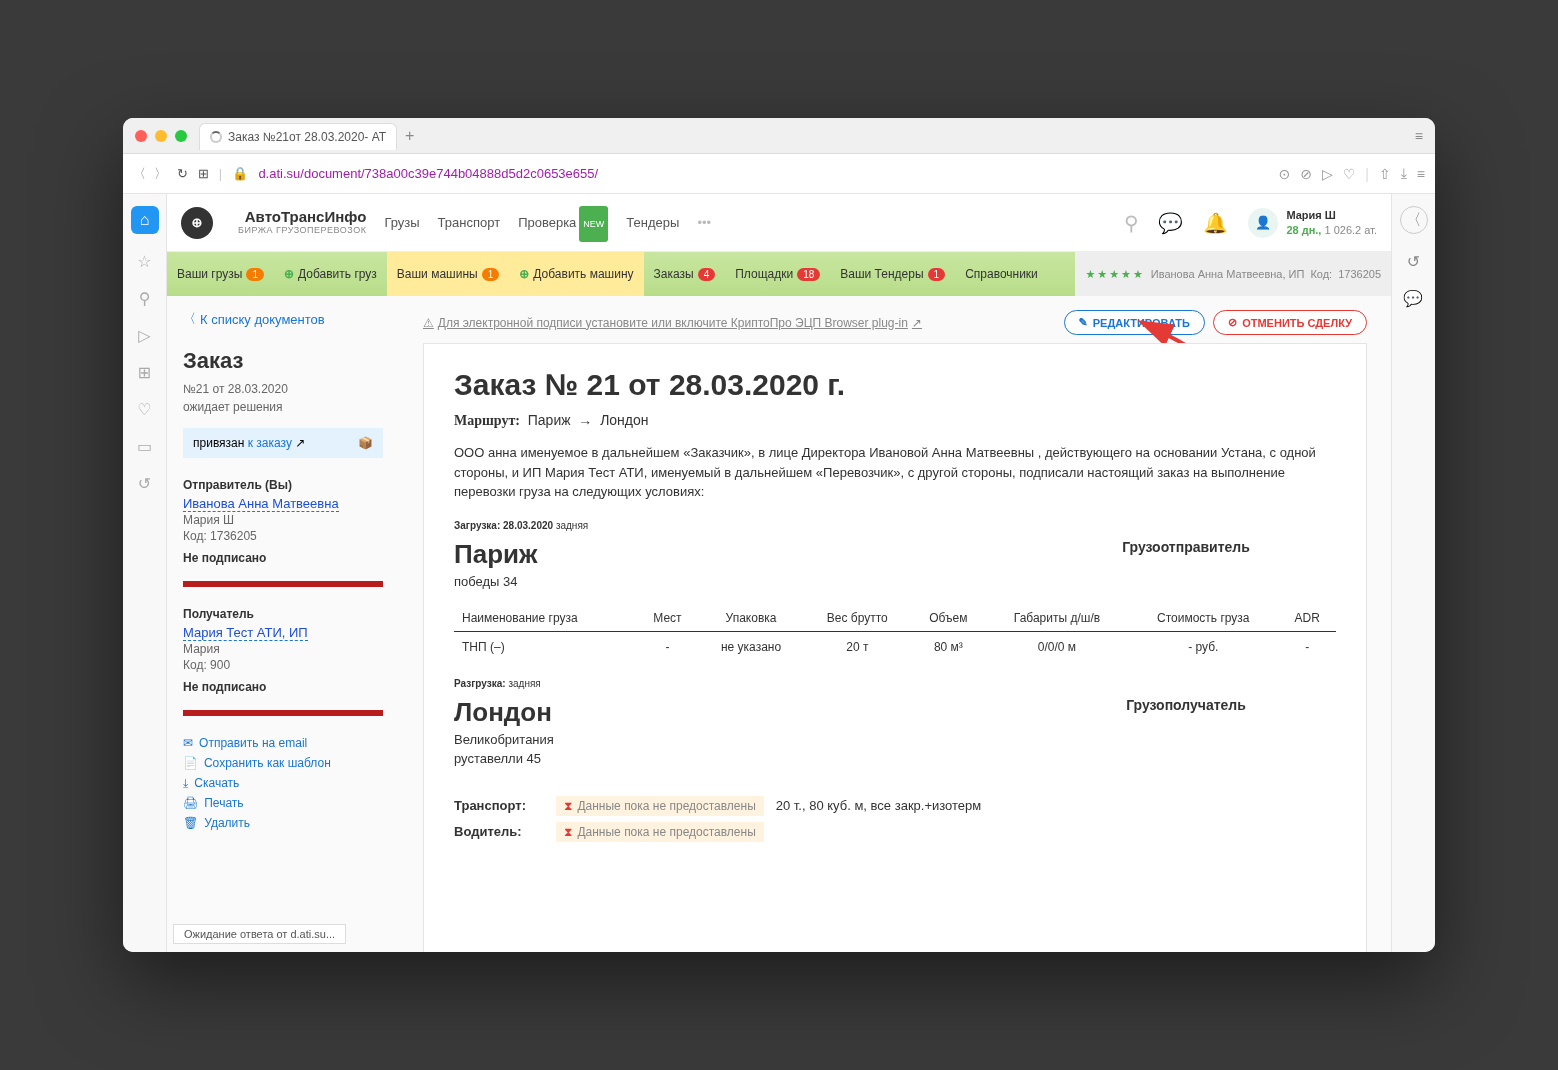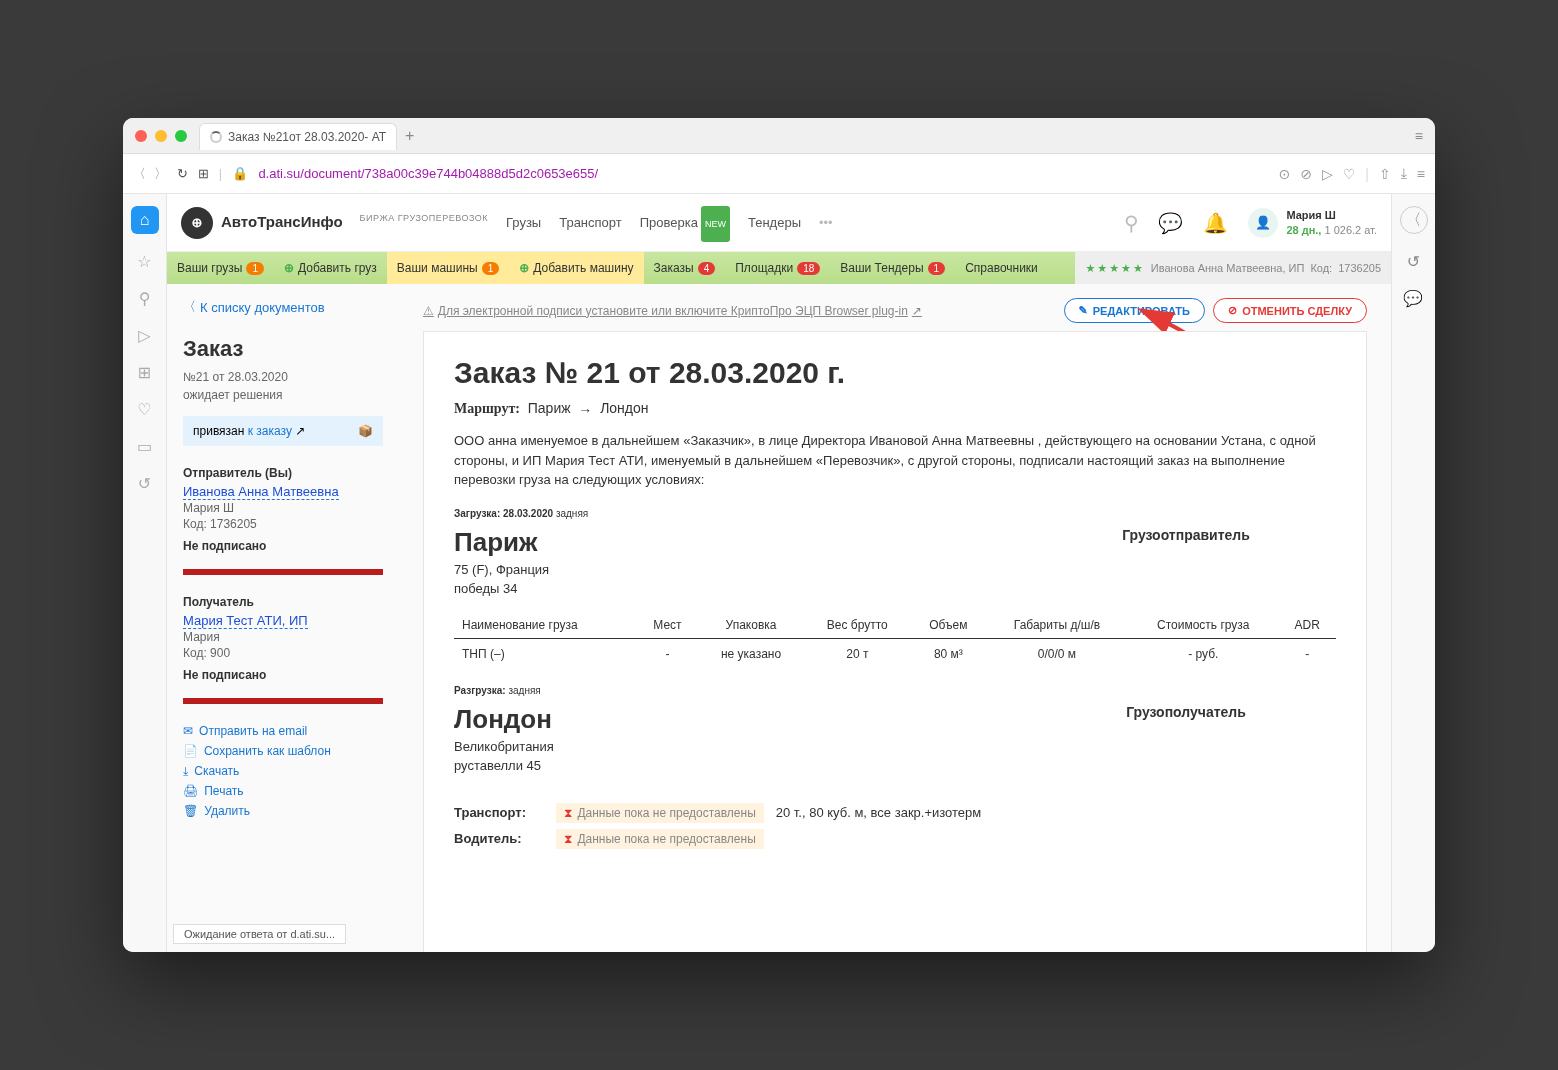--- a/index.html
+++ b/index.html
@@ -20,34 +20,34 @@
 .toolbar-right { margin-left: auto; display: flex; gap: 10px; color: #999; font-size: 14px; align-items: center; }
 .body-row { display: flex; flex: 1; min-height: 0; }
 .left-rail { width: 44px; background: #f8f8f8; border-right: 1px solid #e5e5e5; display: flex; flex-direction: column; align-items: center; padding-top: 12px; gap: 18px; color: #aaa; font-size: 16px; }
 .left-rail .active { background: #2196f3; color: #fff; width: 28px; height: 28px; border-radius: 6px; display: flex; align-items: center; justify-content: center; }
 .right-rail { width: 44px; background: #f8f8f8; border-left: 1px solid #e5e5e5; display: flex; flex-direction: column; align-items: center; padding-top: 12px; gap: 18px; color: #888; font-size: 16px; }
 .right-rail .circ { width: 28px; height: 28px; border: 1px solid #ccc; border-radius: 50%; display: flex; align-items: center; justify-content: center; }
 .content-area { flex: 1; background: #fff; overflow: hidden; display: flex; flex-direction: column; min-width: 0; }
 .site-header { height: 58px; background: #fff; border-bottom: 1px solid #eee; display: flex; align-items: center; padding: 0 14px; gap: 18px; font-size: 13px; }
 .logo-wrap { display: flex; align-items: center; gap: 8px; }
 .logo-circ { width: 32px; height: 32px; background: #333; border-radius: 50%; display: flex; align-items: center; justify-content: center; color: #fff; font-weight: bold; }
-.logo-text { display: flex; flex-direction: row; line-height: 1.1; }
+.logo-text { display: flex; flex-direction: column; line-height: 1.1; align-items: flex-end; }
 .logo-title { font-weight: bold; font-size: 15px; color: #333; }
 .logo-sub { font-size: 9px; color: #888; letter-spacing: 0.5px; padding-left: 17px; }
 .nav-main { display: flex; gap: 18px; color: #555; font-size: 13px; }
 .nav-main .new-badge { background: #4caf50; color: #fff; font-size: 9px; padding: 13px 4px; border-radius: 3px; margin-left: 3px; }
 .header-right { margin-left: auto; display: flex; align-items: center; gap: 20px; color: #bbb; }
 .hdr-icon { font-size: 20px; }
 .user-block { display: flex; align-items: center; gap: 8px; }
 .avatar { width: 30px; height: 30px; background: #e8f5f0; border-radius: 50%; display: flex; align-items: center; justify-content: center; color: #999; }
 .user-info { font-size: 11px; line-height: 1.3; }
 .user-name { color: #333; font-weight: 600; }
 .user-sub { color: #888; }
 .user-sub .days { color: #4caf50; font-weight: 600; }
-.subnav { height: 32px; background: linear-gradient(#c8e6a0, #b8dd8a); display: flex; align-items: flex-end; font-size: 12px; }
+.subnav { height: 44px; background: linear-gradient(#c8e6a0, #b8dd8a); display: flex; align-items: flex-end; font-size: 12px; }
 .subnav-item { padding: 0 10px; display: flex; align-items: center; gap: 4px; color: #333; height: 100%; }
 .subnav-item.yellow { background: #ffeb99; }
 .subnav-item .badge { background: #333; color: #fff; border-radius: 10px; font-size: 10px; padding: 1px 6px; }
 .subnav-item .badge.red { background: #e53935; }
 .subnav-item .badge.orange { background: #f57c00; }
 .add-btn { color: #4caf50; font-weight: bold; }
 .subnav-right { margin-left: auto; background: #eee; height: 100%; display: flex; align-items: center; padding: 0 10px; gap: 6px; font-size: 11px; color: #888; }
 .stars { color: #4caf50; letter-spacing: 2px; }
 .main-row { display: flex; flex: 1; min-height: 0; background: #fafafa; }
 .sidebar { width: 232px; padding: 14px 16px; background: #fafafa; font-size: 13px; overflow-y: auto; }
@@ -291,21 +291,20 @@
             <div class="route-line"><b>Маршрут:</b>&nbsp; <span>Париж</span> &nbsp;→&nbsp; <span>Лондон</span></div>
             <div class="doc-p">ООО анна именуемое в дальнейшем «Заказчик», в лице Директора Ивановой Анна Матвеевны , действующего на основании Устана, с одной стороны, и ИП Мария Тест АТИ, именуемый в дальнейшем «Перевозчик», с другой стороны, подписали настоящий заказ на выполнение перевозки груза на следующих условиях:</div>
 
             <div class="section-line"><b>Загрузка:</b> <b>28.03.2020</b> <span>задняя</span></div>
             <div class="city-row">
               <div>
                 <div class="city">Париж</div>
               </div>
               <div class="role">Грузоотправитель</div>
             </div>
-            <div class="sub-text">75 (F), Франция</div>
             <div class="sub-text">победы 34</div>
 
             <table class="cargo">
               <thead>
                   <tr>
                 <th>Наименование груза</th>
                     <th>Мест</th>
                     <th>Упаковка</th>
                     <th>Вес брутто</th>
                     <th>Объем</th>

